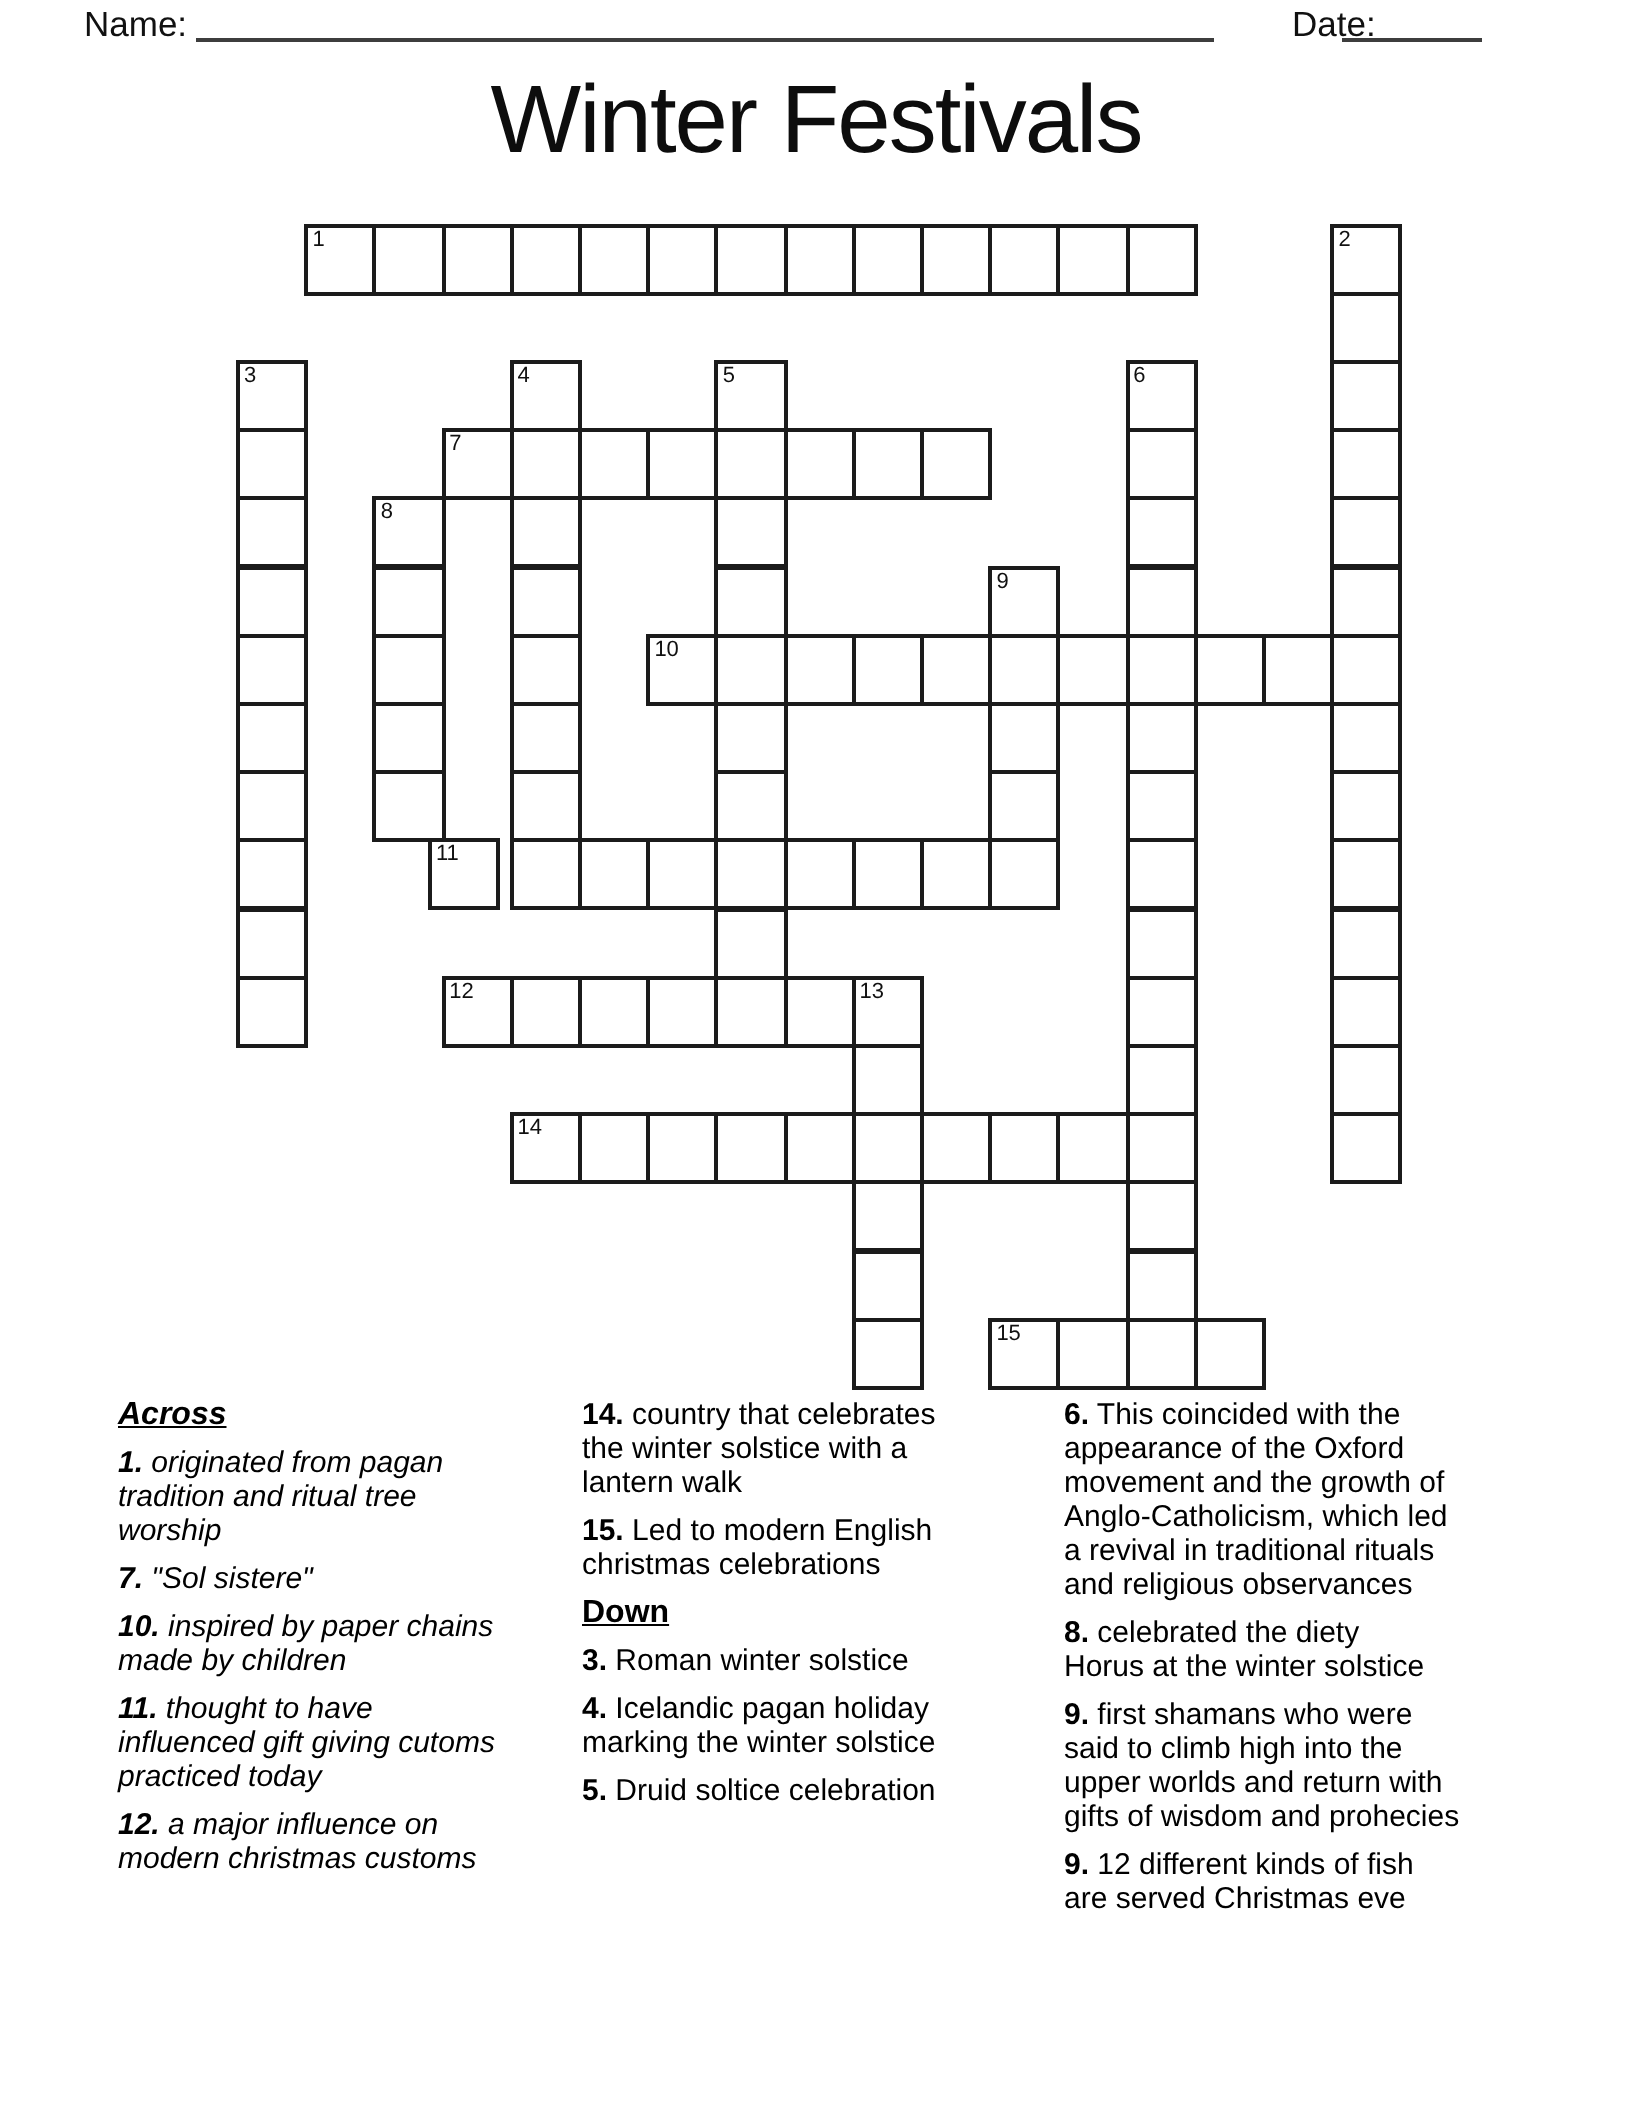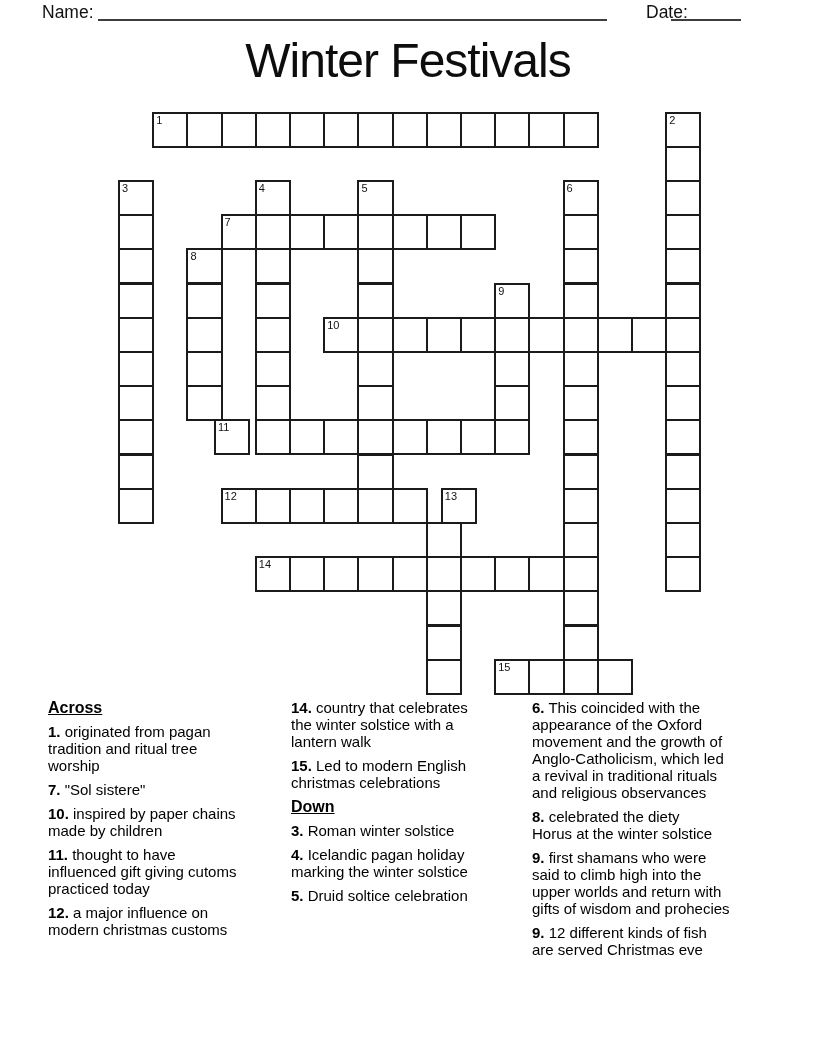--- a/index.html
+++ b/index.html
@@ -24,21 +24,21 @@
   .cell{
     position:absolute;box-sizing:border-box;background:#fff;
     border:2px solid #1b1b1b;
   }
   .cell .num{
     position:absolute;top:0;left:2px;font-size:11px;line-height:12px;color:#111;
     font-family:"Liberation Sans",sans-serif;
   }
   
   .clue-col{position:absolute;top:699px;font-size:15px;line-height:17px;}
-  #clue-col-1{left:48px;width:240px;}
+  #clue-col-1{left:59px;width:240px;font-style:italic;}
   #clue-col-2{left:291px;width:238px;}
   #clue-col-3{left:532px;width:266px;}
   .clue-header{
     font-size:16px;font-weight:bold;text-decoration:underline;
     margin:0 0 6px 0;line-height:18px;
   }
   .clue{margin:0 0 7px 0;}
   .clue .cnum{font-weight:bold;}
   .clue .ctxt{white-space:pre-line;}
 </style>
@@ -103,21 +103,21 @@
     <div class="cell" style="left: 460px; top: 419.3px; width: 36.2px; height: 36.2px;"></div>
     <div class="cell" style="left: 494.2px; top: 419.3px; width: 36.2px; height: 36.2px;"></div>
     <div class="cell" style="left: 220.6px; top: 487.7px; width: 36.2px; height: 36.2px;">
       <span class="num">12</span>
     </div>
     <div class="cell" style="left: 254.8px; top: 487.7px; width: 36.2px; height: 36.2px;"></div>
     <div class="cell" style="left: 289px; top: 487.7px; width: 36.2px; height: 36.2px;"></div>
     <div class="cell" style="left: 323.2px; top: 487.7px; width: 36.2px; height: 36.2px;"></div>
     <div class="cell" style="left: 357.4px; top: 487.7px; width: 36.2px; height: 36.2px;"></div>
     <div class="cell" style="left: 391.6px; top: 487.7px; width: 36.2px; height: 36.2px;"></div>
-    <div class="cell" style="left: 425.8px; top: 487.7px; width: 36.2px; height: 36.2px; margin-left: 15px;">
+    <div class="cell" style="left: 425.8px; top: 487.7px; width: 36.2px; height: 36.2px;">
       <span class="num">13</span>
     </div>
     <div class="cell" style="left: 254.8px; top: 556.1px; width: 36.2px; height: 36.2px;">
       <span class="num">14</span>
     </div>
     <div class="cell" style="left: 289px; top: 556.1px; width: 36.2px; height: 36.2px;"></div>
     <div class="cell" style="left: 323.2px; top: 556.1px; width: 36.2px; height: 36.2px;"></div>
     <div class="cell" style="left: 357.4px; top: 556.1px; width: 36.2px; height: 36.2px;"></div>
     <div class="cell" style="left: 391.6px; top: 556.1px; width: 36.2px; height: 36.2px;"></div>
     <div class="cell" style="left: 425.8px; top: 556.1px; width: 36.2px; height: 36.2px;"></div>

